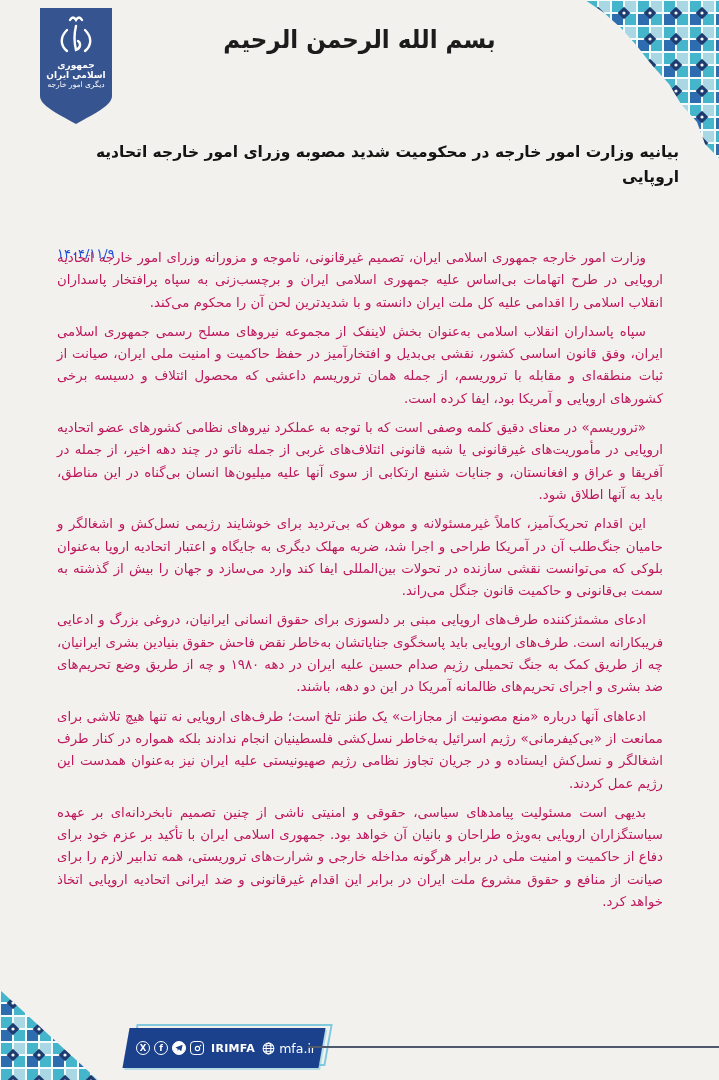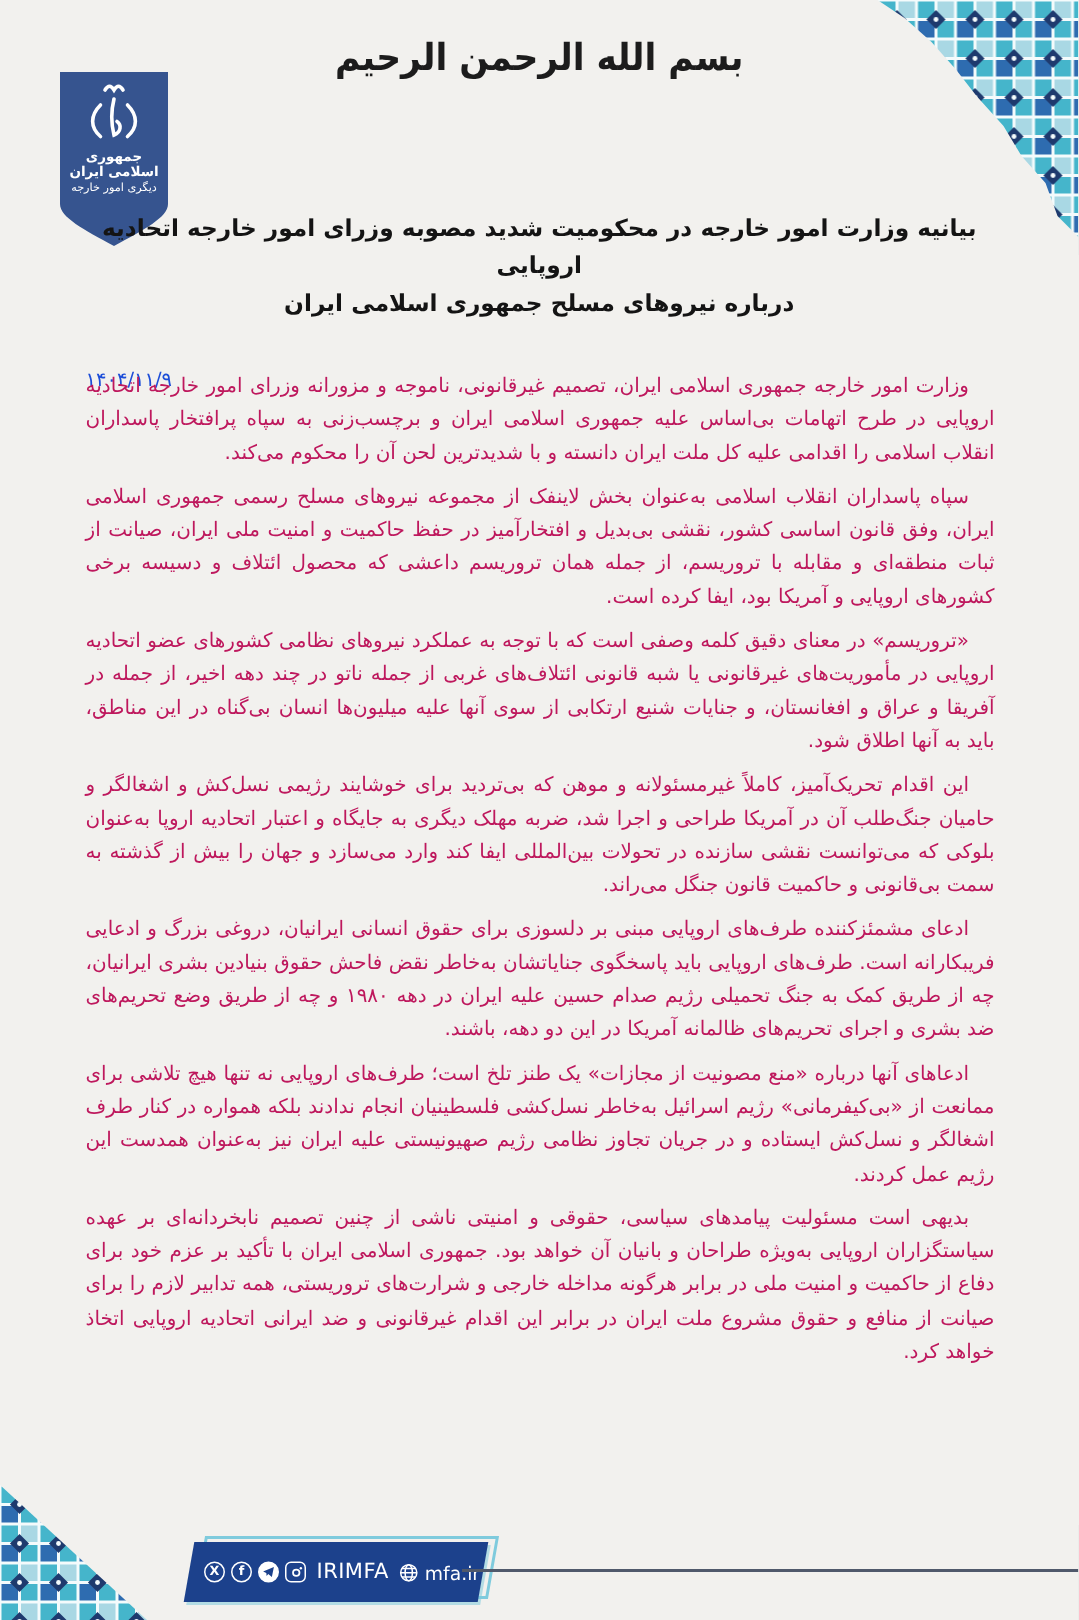--- a/index.html
+++ b/index.html
@@ -12,36 +12,36 @@
     overflow: hidden;
     font-family: "DejaVu Sans", sans-serif;
   }
   svg.defs { position: absolute; width: 0; height: 0; }
 
   
   .corner-tr { position: absolute; top: 0; right: 0; }
   .corner-bl { position: absolute; bottom: 0; left: 0; }
 
   
-  .emblem { position: absolute; left: 40px; top: 8px; width: 72px; height: 116px; margin-top: 40px; }
+  .emblem { position: absolute; left: 40px; top: 8px; width: 72px; height: 116px; }
   .emblem svg { position: absolute; inset: 0; }
   .emblem-text { position: absolute; width: 100%; text-align: center; color: #ffffff; direction: rtl; }
   .emblem-line1 { top: 52px; font-size: 9px; font-weight: bold; }
   .emblem-line2 { top: 72px; font-size: 7.5px; }
 
   
   .bismillah {
     position: absolute; top: 26px; left: 50%; transform: translateX(-50%) scaleY(1.08);
     font-size: 23px; font-weight: bold; color: #1c1c1c; white-space: nowrap; direction: rtl;
   }
 
   
   .title {
     position: absolute; top: 140px; left: 40px; right: 40px;
-    text-align: center; direction: rtl;
+    text-align: right; direction: rtl;
     font-size: 15.5px; font-weight: bold; color: #141414; line-height: 25px;
   }
   .date {
     position: absolute; top: 205px; left: 57px;
     direction: ltr; font-size: 13px; color: #1d4ed8; letter-spacing: 5px; margin-top: 41px;
   }
 
   
   .body-text { position: absolute; top: 247px; left: 57px; right: 56px; direction: rtl; }
   .body-text p {
@@ -64,21 +64,21 @@
     position: absolute; left: 136px; top: 1028px; width: 180px; height: 40px;
     display: flex; align-items: center; gap: 4px; direction: ltr; color: #fff;
   }
   .soc {
     width: 14px; height: 14px; border: 1.2px solid #fff; border-radius: 50%;
     display: flex; align-items: center; justify-content: center;
     font-size: 8.5px; font-weight: bold; color: #fff; flex: 0 0 auto;
   }
   .soc.insta { border-radius: 4px; }
   .soc.tg { background: #fff; }
-  .handle { font-size: 14px; font-weight: normal; letter-spacing: .3px; margin-left: 3px; }
+  .handle { font-size: 11px; font-weight: bold; letter-spacing: .3px; margin-left: 3px; }
   .site { font-size: 12.5px; font-weight: normal; }
   .globe { flex: 0 0 auto; margin-left: 3px; display: flex; }
   .footer-line {
     position: absolute; left: 308px; top: 1046px; width: 411px; height: 2px;
     background: #50596b;
   }
 </style>
 </head>
 <body>
 
@@ -117,21 +117,20 @@
       </g>
     </svg>
     <div class="emblem-text emblem-line1">جمهوری اسلامی ایران</div>
     <div class="emblem-text emblem-line2">دیگری امور خارجه</div>
   </div>
 
   <div class="bismillah">بسم الله الرحمن الرحیم</div>
 
   <div class="title">
     <div>بیانیه وزارت امور خارجه در محکومیت شدید مصوبه وزرای امور خارجه اتحادیه اروپایی</div>
-    <div>درباره نیروهای مسلح جمهوری اسلامی ایران</div>
   </div>
 
   <div class="date">۱۴۰۴/۱۱/۹</div>
 
   <div class="body-text">
     <p>وزارت امور خارجه جمهوری اسلامی ایران، تصمیم غیرقانونی، ناموجه و مزورانه وزرای امور خارجه اتحادیه اروپایی در طرح اتهامات بی‌اساس علیه جمهوری اسلامی ایران و برچسب‌زنی به سپاه پرافتخار پاسداران انقلاب اسلامی را اقدامی علیه کل ملت ایران دانسته و با شدیدترین لحن آن را محکوم می‌کند.</p>
     <p>سپاه پاسداران انقلاب اسلامی به‌عنوان بخش لاینفک از مجموعه نیروهای مسلح رسمی جمهوری اسلامی ایران، وفق قانون اساسی کشور، نقشی بی‌بدیل و افتخارآمیز در حفظ حاکمیت و امنیت ملی ایران، صیانت از ثبات منطقه‌ای و مقابله با تروریسم، از جمله همان تروریسم داعشی که محصول ائتلاف و دسیسه برخی کشورهای اروپایی و آمریکا بود، ایفا کرده است.</p>
     <p>«تروریسم» در معنای دقیق کلمه وصفی است که با توجه به عملکرد نیروهای نظامی کشورهای عضو اتحادیه اروپایی در مأموریت‌های غیرقانونی یا شبه قانونی ائتلاف‌های غربی از جمله ناتو در چند دهه اخیر، از جمله در آفریقا و عراق و افغانستان، و جنایات شنیع ارتکابی از سوی آنها علیه میلیون‌ها انسان بی‌گناه در این مناطق، باید به آنها اطلاق شود.</p>
     <p>این اقدام تحریک‌آمیز، کاملاً غیرمسئولانه و موهن که بی‌تردید برای خوشایند رژیمی نسل‌کش و اشغالگر و حامیان جنگ‌طلب آن در آمریکا طراحی و اجرا شد، ضربه مهلک دیگری به جایگاه و اعتبار اتحادیه اروپا به‌عنوان بلوکی که می‌توانست نقشی سازنده در تحولات بین‌المللی ایفا کند وارد می‌سازد و جهان را بیش از گذشته به سمت بی‌قانونی و حاکمیت قانون جنگل می‌راند.</p>
     <p>ادعای مشمئزکننده طرف‌های اروپایی مبنی بر دلسوزی برای حقوق انسانی ایرانیان، دروغی بزرگ و ادعایی فریبکارانه است. طرف‌های اروپایی باید پاسخگوی جنایاتشان به‌خاطر نقض فاحش حقوق بنیادین بشری ایرانیان، چه از طریق کمک به جنگ تحمیلی رژیم صدام حسین علیه ایران در دهه ۱۹۸۰ و چه از طریق وضع تحریم‌های ضد بشری و اجرای تحریم‌های ظالمانه آمریکا در این دو دهه، باشند.</p>

